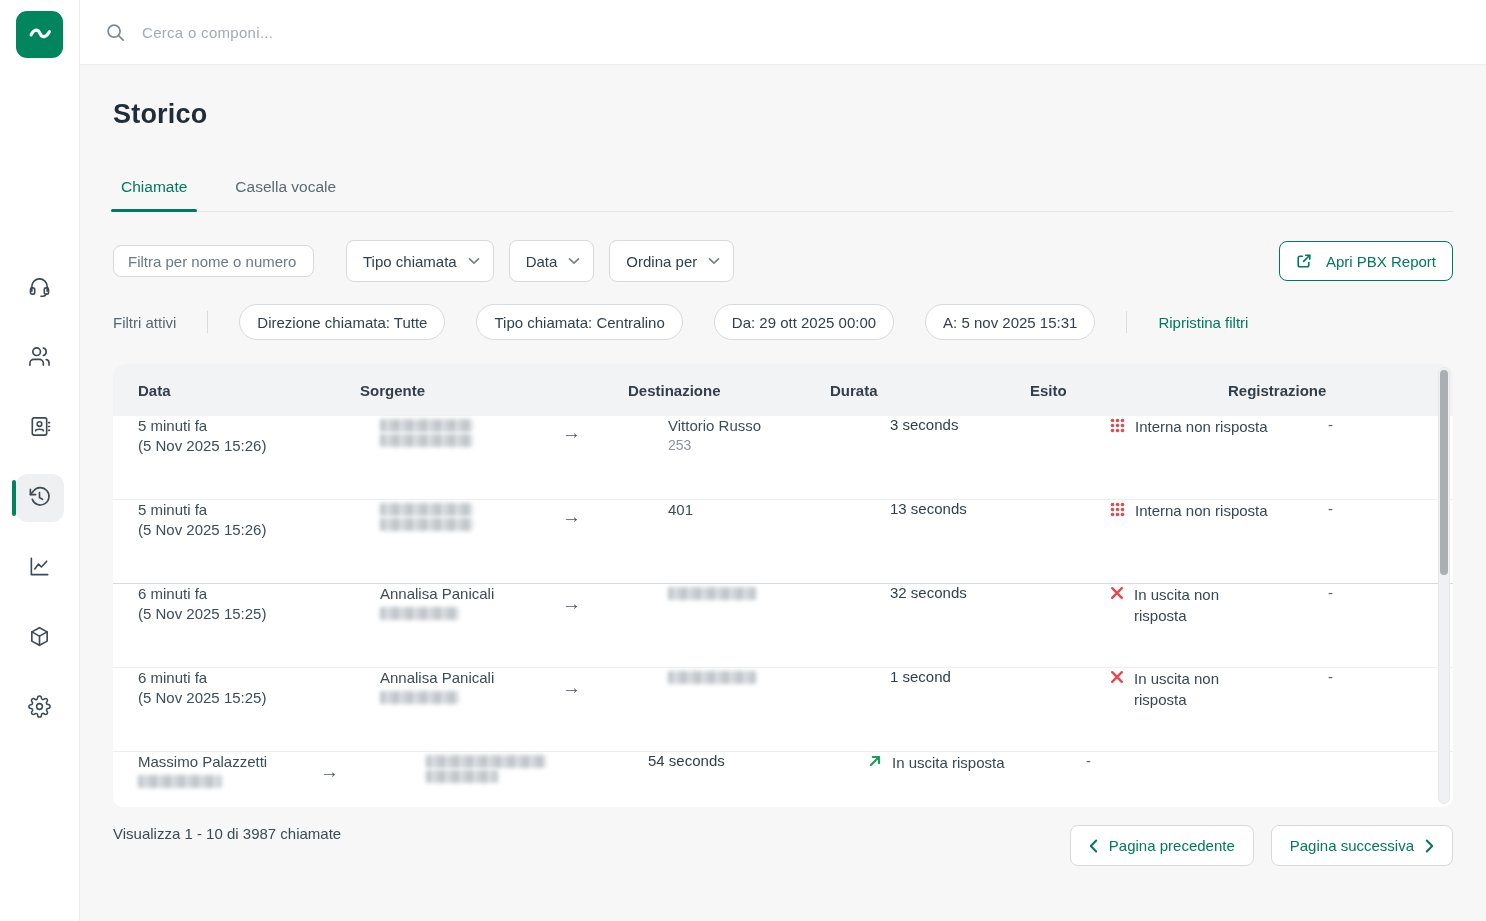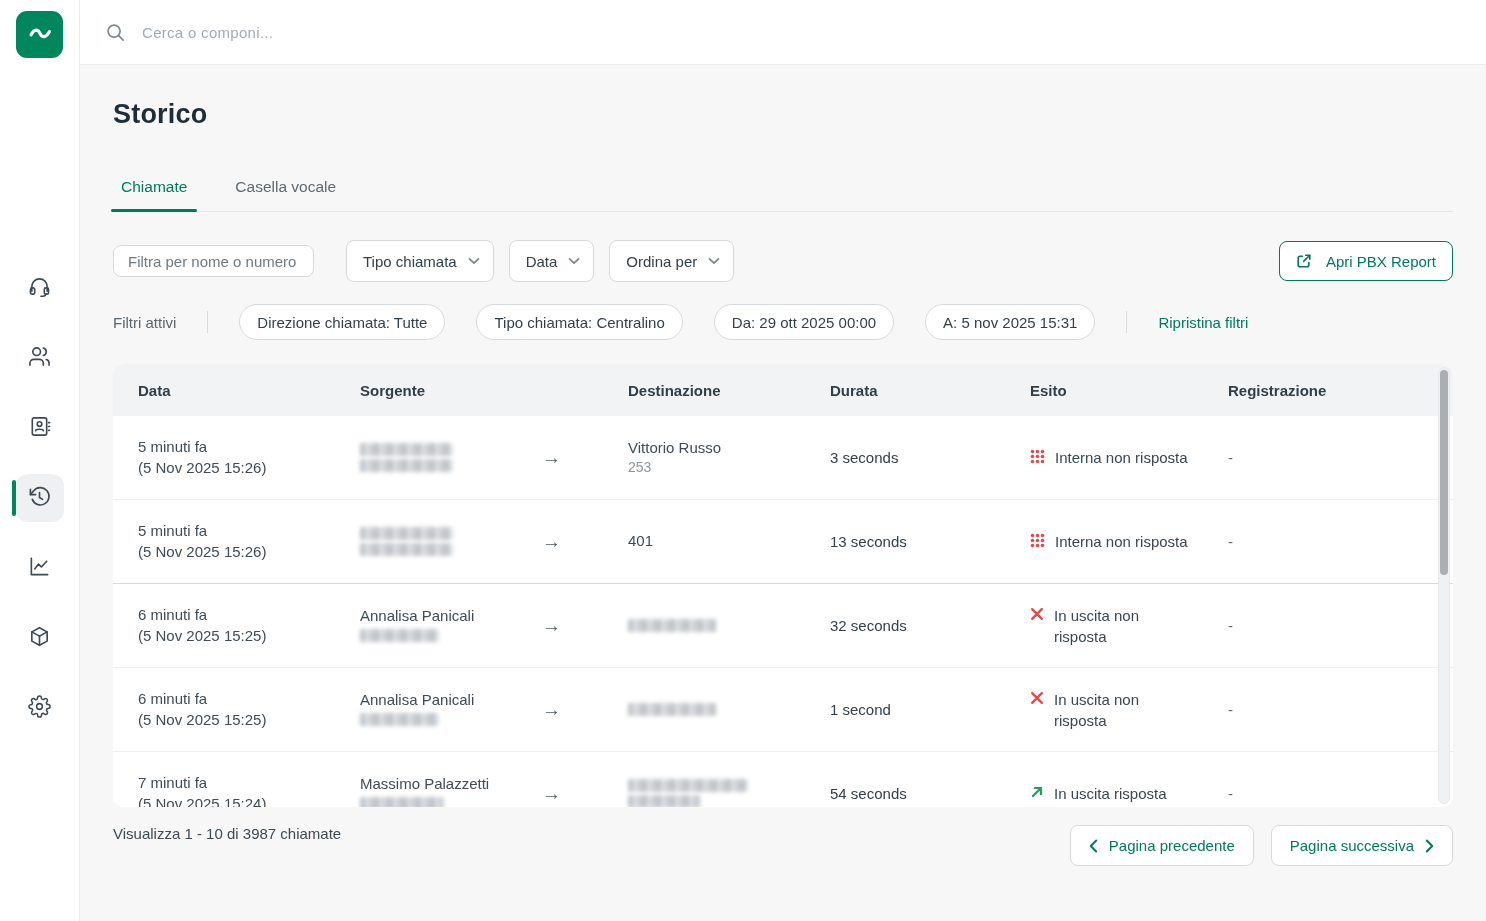--- a/index.html
+++ b/index.html
@@ -101,22 +101,22 @@
   .tcell { padding-left:25px; flex-shrink:0; }
   .th { font-weight:700; font-size:15px; color:#323f49; }
   .col-data { width:222px; }
   .col-sorgente { width:268px; }
   .col-dest { width:202px; }
   .col-durata { width:200px; }
   .col-esito { width:198px; }
   .col-reg { flex:1; }
 
   .trow {
-    display:flex; align-items:center; height:84px;
-    border-bottom:1px solid #eceef0; cursor:pointer;
+    display:flex; align-items:flex-start; height:84px;
+    border-bottom:1px solid #eceef0; cursor:pointer;gap:20px;
   }
   .trow.group-end { border-bottom:1px solid #d7dadd; }
   .cell-primary { font-size:15px; color:#3f4c55; line-height:1.35; display:block; }
   .cell-secondary { font-size:14px; color:#8b959c; line-height:1.35; display:block; }
   .trow .col-sorgente { display:flex; justify-content:space-between; align-items:center; padding-right:42px; }
   .flow-arrow { color:#4a565e; font-size:19px; line-height:1; }
   .trow .col-durata { font-size:15px; color:#33404a; }
   .trow .col-esito { display:flex; gap:10px; align-items:flex-start; }
   .esito-icon { margin-top:2px; display:inline-flex; }
   .esito-label { font-size:15px; color:#3a4751; line-height:1.4; max-width:135px; display:inline-block; }
@@ -430,24 +430,20 @@
                 <span class="esito-icon">
                   <svg width="14" height="14" viewBox="0 0 14 14" fill="none">
                     <path d="M2.2 2.2 L11.8 11.8 M11.8 2.2 L2.2 11.8" stroke="#e5484d" stroke-width="2.4" stroke-linecap="round"></path>
                   </svg>
                 </span>
                 <span class="esito-label">In uscita non risposta</span>
               </div>
               <div class="tcell col-reg">-</div>
             </div>
             <div class="trow">
-              <div class="tcell col-data">
-                <span class="cell-primary">7 minuti fa</span>
-                <span class="cell-primary">(5 Nov 2025 15:24)</span>
-              </div>
               <div class="tcell col-sorgente">
                 <div>
                   <span class="cell-primary">Massimo Palazzetti</span>
                   <span class="redact" style="width:84px"></span>
                 </div>
                 <span class="flow-arrow">→</span>
               </div>
               <div class="tcell col-dest">
                 <div>
                   <span class="redact" style="width:120px"></span>

